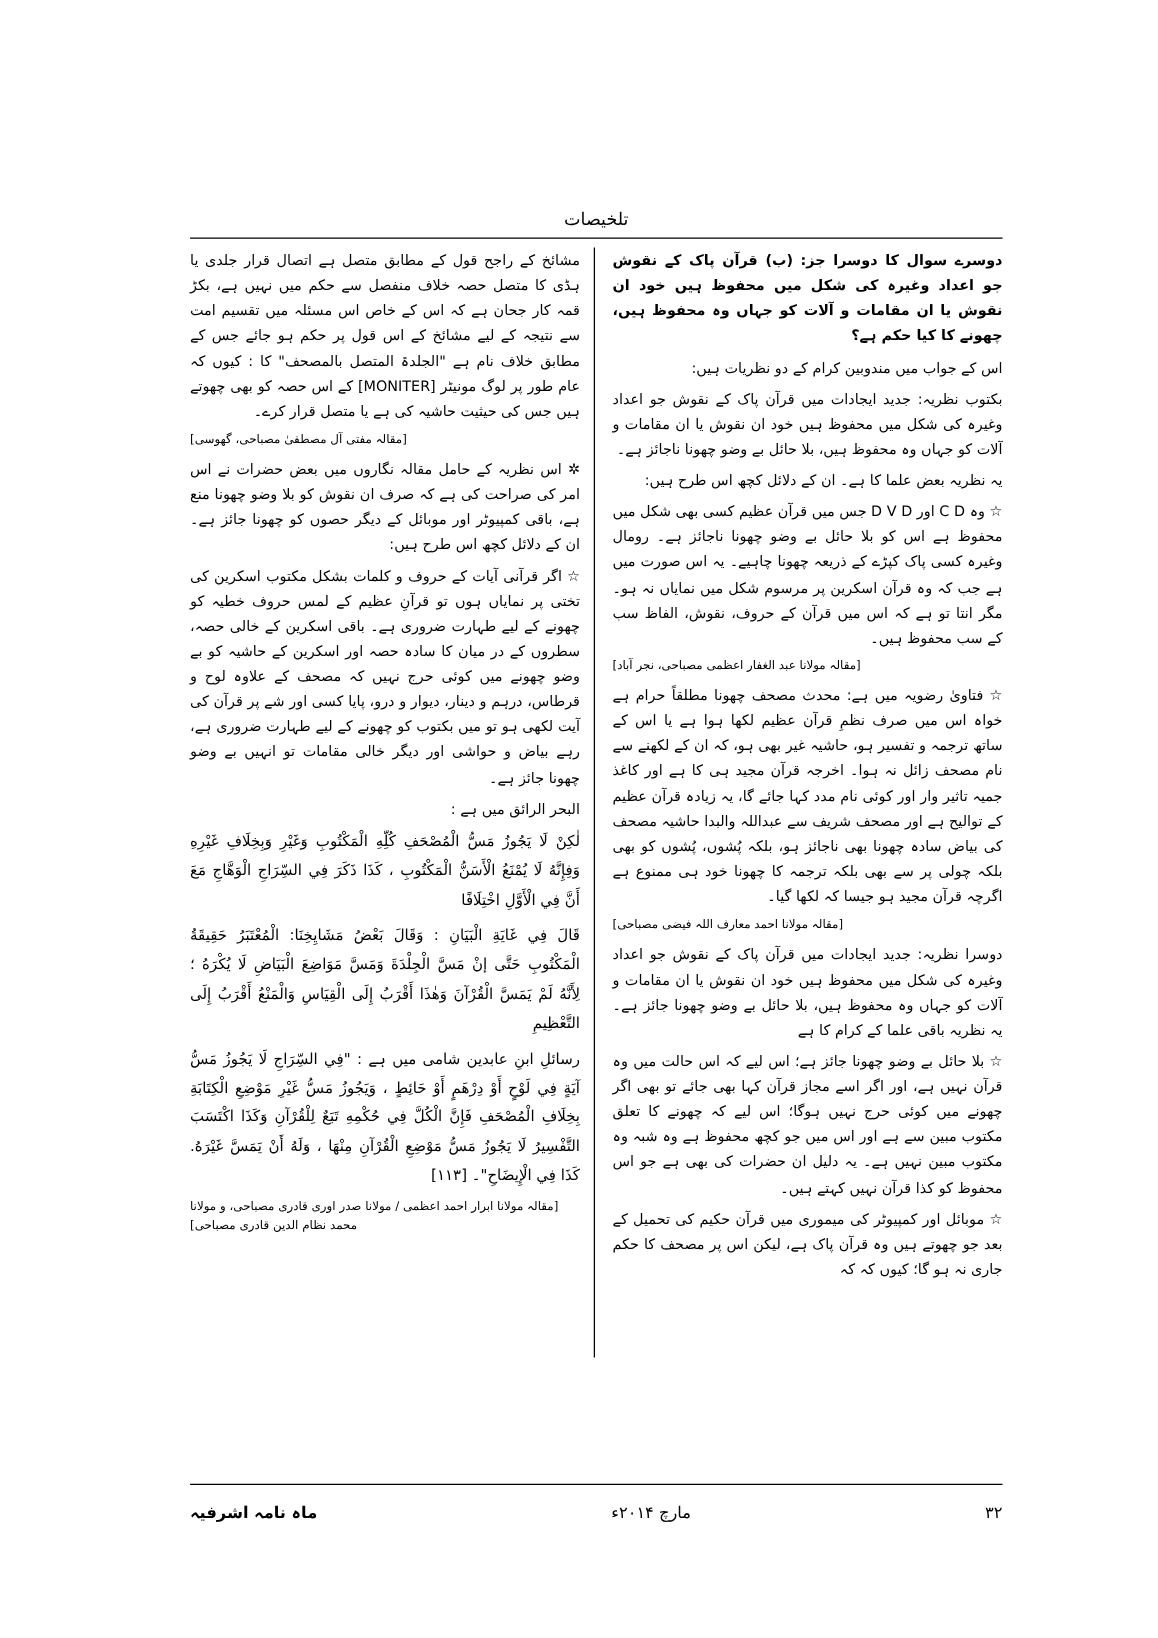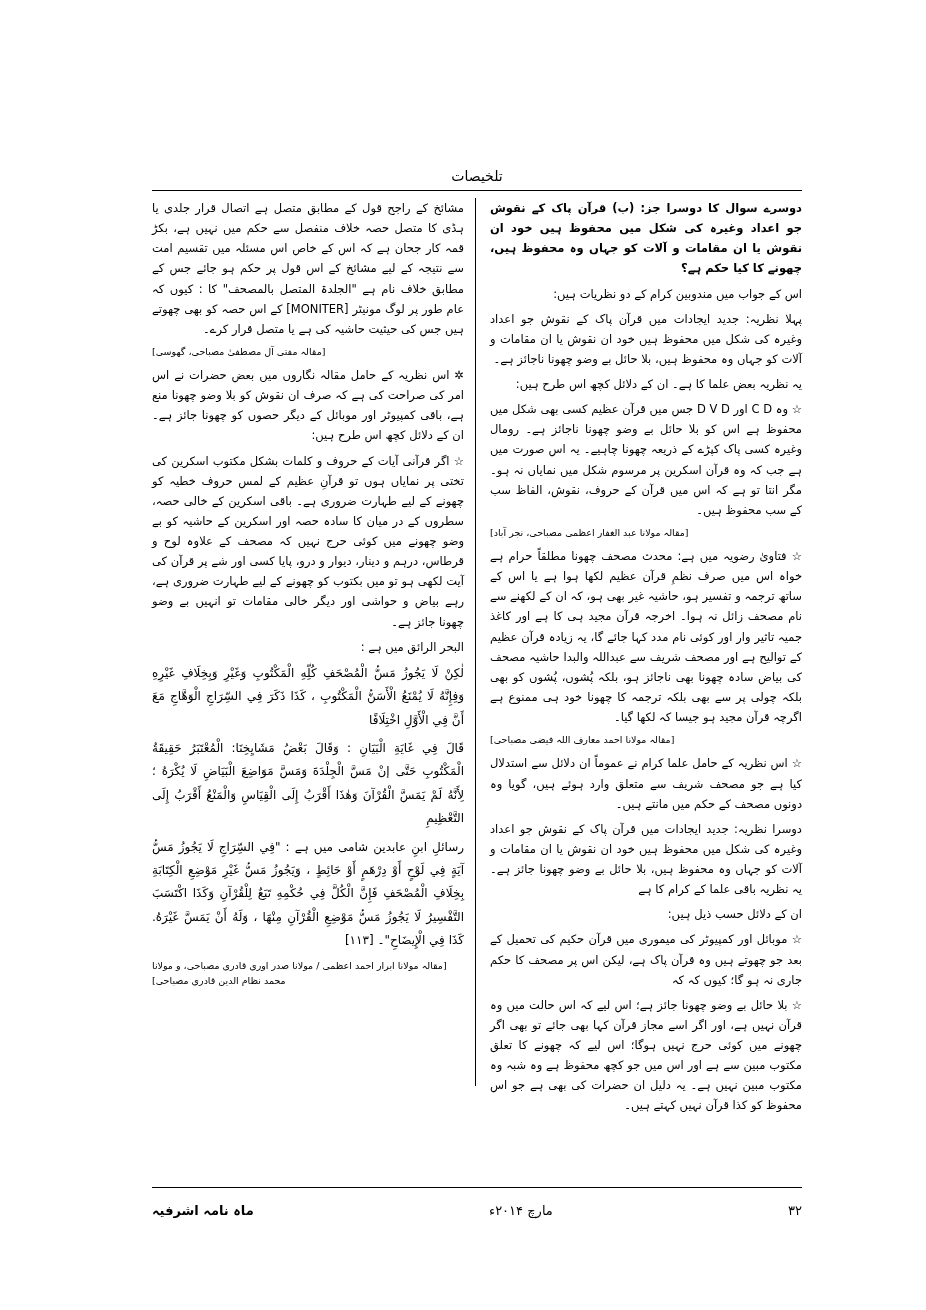--- a/index.html
+++ b/index.html
@@ -120,31 +120,29 @@
   <div class="page-header">تلخیصات</div>
   <div class="header-rule"></div>
 
   <div class="col-divider"></div>
 
   <div class="columns">
 
     <div class="col" id="col-right">
       <p class="para bold">دوسرے سوال کا دوسرا جز: (ب) قرآن پاک کے نقوش جو اعداد وغیرہ کی شکل میں محفوظ ہیں خود ان نقوش یا ان مقامات و آلات کو جہاں وہ محفوظ ہیں، چھونے کا کیا حکم ہے؟</p>
       <p class="para">اس کے جواب میں مندوبین کرام کے دو نظریات ہیں:</p>
-      <p class="para">پہلا نظریہ: جدید ایجادات میں قرآن پاک کے نقوش جو اعداد وغیرہ کی شکل میں محفوظ ہیں خود ان نقوش یا ان مقامات و آلات کو جہاں وہ محفوظ ہیں، بلا حائل بے وضو چھونا ناجائز ہے۔</p>
+      <p class="para">بکتوب نظریہ: جدید ایجادات میں قرآن پاک کے نقوش جو اعداد وغیرہ کی شکل میں محفوظ ہیں خود ان نقوش یا ان مقامات و آلات کو جہاں وہ محفوظ ہیں، بلا حائل بے وضو چھونا ناجائز ہے۔</p>
       <p class="para">یہ نظریہ بعض علما کا ہے۔ ان کے دلائل کچھ اس طرح ہیں:</p>
       <p class="para">☆ وہ C D اور D V D جس میں قرآن عظیم کسی بھی شکل میں محفوظ ہے اس کو بلا حائل بے وضو چھونا ناجائز ہے۔ رومال وغیرہ کسی پاک کپڑے کے ذریعہ چھونا چاہیے۔ یہ اس صورت میں ہے جب کہ وہ قرآن اسکرین پر مرسوم شکل میں نمایاں نہ ہو۔ مگر انتا تو ہے کہ اس میں قرآن کے حروف، نقوش، الفاظ سب کے سب محفوظ ہیں۔</p>
       <p class="src">[مقالہ مولانا عبد الغفار اعظمی مصباحی، نجر آباد]</p>
       <p class="para">☆ فتاویٰ رضویہ میں ہے: محدث مصحف چھونا مطلقاً حرام ہے خواہ اس میں صرف نظمِ قرآن عظیم لکھا ہوا ہے یا اس کے ساتھ ترجمہ و تفسیر ہو، حاشیہ غیر بھی ہو، کہ ان کے لکھنے سے نام مصحف زائل نہ ہوا۔ اخرجہ قرآن مجید ہی کا ہے اور کاغذ جمیہ تاثیر وار اور کوئی نام مدد کہا جائے گا، یہ زیادہ قرآن عظیم کے توالیح ہے اور مصحف شریف سے عبداللہ والبدا حاشیہ مصحف کی بیاض سادہ چھونا بھی ناجائز ہو، بلکہ پُشوں، پُشوں کو بھی بلکہ چولی پر سے بھی بلکہ ترجمہ کا چھونا خود ہی ممنوع ہے اگرچہ قرآن مجید ہو جیسا کہ لکھا گیا۔</p>
       <p class="src">[مقالہ مولانا احمد معارف اللہ فیضی مصباحی]</p>
-      <p class="para">☆ اس نظریہ کے حامل علما کرام نے عموماً ان دلائل سے استدلال کیا ہے جو مصحف شریف سے متعلق وارد ہوئے ہیں، گویا وہ دونوں مصحف کے حکم میں مانتے ہیں۔</p>
       <p class="para">دوسرا نظریہ: جدید ایجادات میں قرآن پاک کے نقوش جو اعداد وغیرہ کی شکل میں محفوظ ہیں خود ان نقوش یا ان مقامات و آلات کو جہاں وہ محفوظ ہیں، بلا حائل بے وضو چھونا جائز ہے۔ یہ نظریہ باقی علما کے کرام کا ہے</p>
-      <p class="para">ان کے دلائل حسب ذیل ہیں:</p>
+      <p class="para">☆ بلا حائل بے وضو چھونا جائز ہے؛ اس لیے کہ اس حالت میں وہ قرآن نہیں ہے، اور اگر اسے مجاز قرآن کہا بھی جائے تو بھی اگر چھونے میں کوئی حرج نہیں ہوگا؛ اس لیے کہ چھونے کا تعلق مکتوب مبین سے ہے اور اس میں جو کچھ محفوظ ہے وہ شبہ وہ مکتوب مبین نہیں ہے۔ یہ دلیل ان حضرات کی بھی ہے جو اس محفوظ کو کذا قرآن نہیں کہتے ہیں۔</p>
       <p class="para">☆ موبائل اور کمپیوٹر کی میموری میں قرآن حکیم کی تحمیل کے بعد جو چھوتے ہیں وہ قرآن پاک ہے، لیکن اس پر مصحف کا حکم جاری نہ ہو گا؛ کیوں کہ کہ</p>
-      <p class="para">☆ بلا حائل بے وضو چھونا جائز ہے؛ اس لیے کہ اس حالت میں وہ قرآن نہیں ہے، اور اگر اسے مجاز قرآن کہا بھی جائے تو بھی اگر چھونے میں کوئی حرج نہیں ہوگا؛ اس لیے کہ چھونے کا تعلق مکتوب مبین سے ہے اور اس میں جو کچھ محفوظ ہے وہ شبہ وہ مکتوب مبین نہیں ہے۔ یہ دلیل ان حضرات کی بھی ہے جو اس محفوظ کو کذا قرآن نہیں کہتے ہیں۔</p>
     </div>
 
     <div class="col" id="col-left">
       <p class="para">مشائخ کے راجح قول کے مطابق متصل ہے اتصال قرار جلدی یا ہڈی کا متصل حصہ خلاف منفصل سے حکم میں نہیں ہے، بکڑ قمہ کار جحان ہے کہ اس کے خاص اس مسئلہ میں تقسیم امت سے نتیجہ کے لیے مشائخ کے اس قول پر حکم ہو جائے جس کے مطابق خلاف نام ہے "الجلدۃ المتصل بالمصحف" کا : کیوں کہ عام طور پر لوگ مونیٹر [MONITER] کے اس حصہ کو بھی چھوتے ہیں جس کی حیثیت حاشیہ کی ہے یا متصل قرار کرے۔</p>
       <p class="src">[مقالہ مفتی آل مصطفیٰ مصباحی، گھوسی]</p>
       <p class="para">✲ اس نظریہ کے حامل مقالہ نگاروں میں بعض حضرات نے اس امر کی صراحت کی ہے کہ صرف ان نقوش کو بلا وضو چھونا منع ہے، باقی کمپیوٹر اور موبائل کے دیگر حصوں کو چھونا جائز ہے۔ ان کے دلائل کچھ اس طرح ہیں:</p>
       <p class="para">☆ اگر قرآنی آیات کے حروف و کلمات بشکل مکتوب اسکرین کی تختی پر نمایاں ہوں تو قرآنِ عظیم کے لمس حروف خطیہ کو چھونے کے لیے طہارت ضروری ہے۔ باقی اسکرین کے خالی حصہ، سطروں کے در میان کا سادہ حصہ اور اسکرین کے حاشیہ کو بے وضو چھونے میں کوئی حرج نہیں کہ مصحف کے علاوہ لوح و قرطاس، درہم و دینار، دیوار و درو، پایا کسی اور شے پر قرآن کی آیت لکھی ہو تو میں بکتوب کو چھونے کے لیے طہارت ضروری ہے، رہے بیاض و حواشی اور دیگر خالی مقامات تو انہیں بے وضو چھونا جائز ہے۔</p>
       <p class="para">البحر الرائق میں ہے :</p>
       <p class="ar">لٰكِنْ لَا يَجُوزُ مَسُّ الْمُصْحَفِ كُلِّهِ الْمَكْتُوبِ وَغَيْرِ وَبِخِلَافِ غَيْرِهِ وَفِإِنَّهُ لَا يُمْنَعُ الْأَسَنُّ الْمَكْتُوبِ ، كَذَا ذَكَرَ فِي السِّرَاجِ الْوَهَّاجِ مَعَ أَنَّ فِي الْأَوَّلِ اخْتِلَافًا</p>
       <p class="ar">قَالَ فِي غَايَةِ الْبَيَانِ : وَقَالَ بَعْضُ مَشَايِخِنَا: الْمُعْتَبَرُ حَقِيقَةُ الْمَكْتُوبِ حَتَّى إنْ مَسَّ الْجِلْدَةَ وَمَسَّ مَوَاضِعَ الْبَيَاضِ لَا يُكْرَهُ ؛ لِأَنَّهُ لَمْ يَمَسَّ الْقُرْآنَ وَهٰذَا أَقْرَبُ إِلَى الْقِيَاسِ وَالْمَنْعُ أَقْرَبُ إِلَى التَّعْظِيمِ</p>

